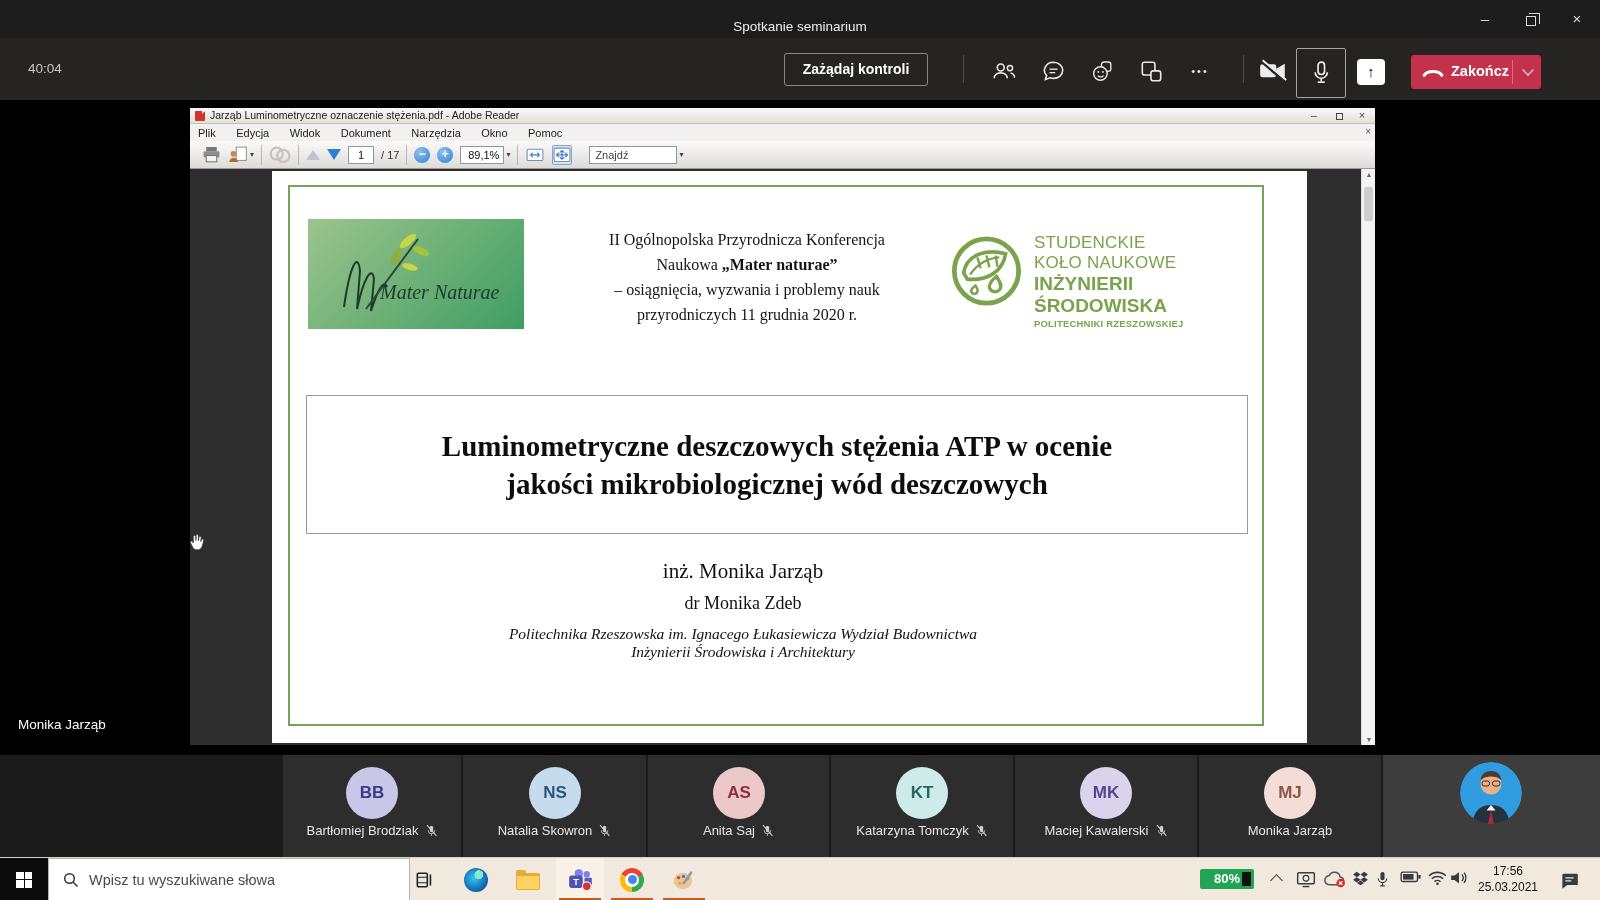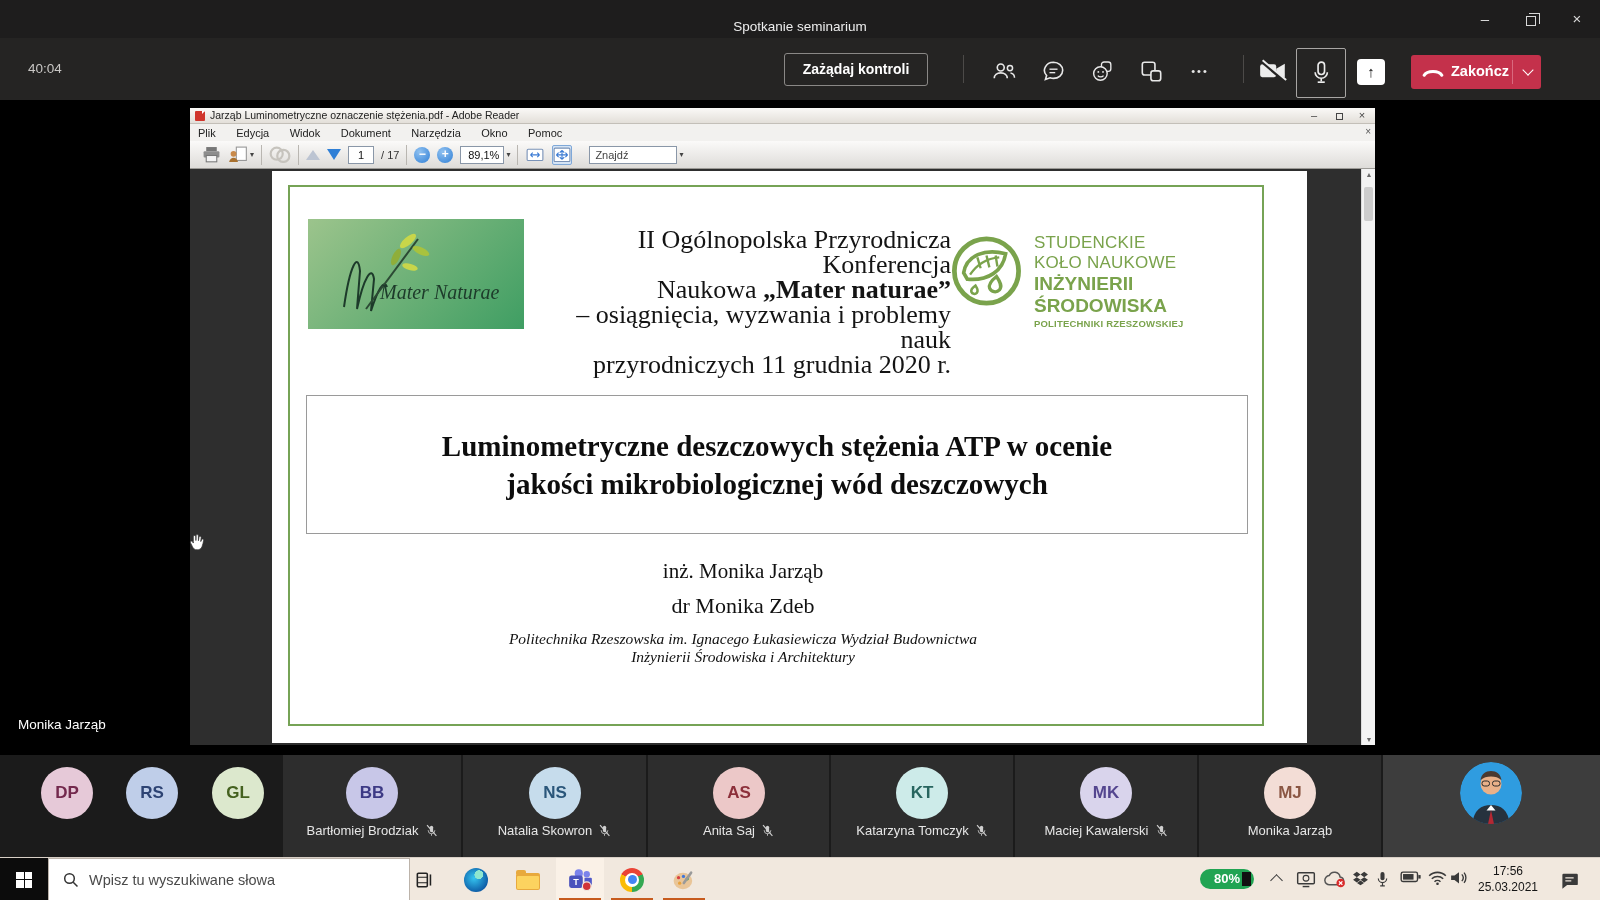--- a/index.html
+++ b/index.html
@@ -59,29 +59,29 @@
   .a-doc{position:absolute;top:61px;left:0;right:0;bottom:0;background:#2e2e2e}
   .page{position:absolute;left:82px;top:2px;width:1035px;height:572px;background:#fff}
   .a-scroll{position:absolute;right:0;top:0;bottom:0;width:14px;background:#f3f3f3;border-left:1px solid #dcdcdc}
   .scr-arrow{position:absolute;left:0;width:14px;text-align:center;font-size:7px;color:#6a6a6a}
   .scr-thumb{position:absolute;left:2px;top:18px;width:9px;height:34px;background:#cdcdcd;border-radius:2px}
 
   
   .slideframe{position:absolute;left:16px;top:14px;width:976px;height:541px;border:2px solid #76a356}
   .materlogo{position:absolute;left:18px;top:32px;width:216px;height:110px;background:linear-gradient(135deg,#9cc48c,#3f9e63)}
   .mater-text{position:absolute;left:72px;top:62px;font-family:"Liberation Serif",serif;font-style:italic;font-size:20px;color:#1d3a2a}
-  .conf{position:absolute;left:253px;top:40px;width:408px;text-align:right;font-family:"Liberation Serif",serif;font-size:26px;line-height:25px;color:#141414}
+  .conf{position:absolute;left:253px;top:40px;width:408px;text-align:center;font-family:"Liberation Serif",serif;font-size:16px;line-height:25px;color:#141414}
   .skn{position:absolute;left:660px;top:46px;display:flex;gap:11px;align-items:flex-start;color:#7aa34c}
   .skn-l1{font-size:17px;line-height:20px;letter-spacing:.2px}
   .skn-l3{font-size:19px;line-height:22px;font-weight:bold}
   .skn-l4{font-size:9.5px;line-height:14px;font-weight:bold;letter-spacing:.2px}
   .tbox{position:absolute;left:16px;top:208px;width:942px;height:139px;border:1px solid #9a9a9a;display:flex;flex-direction:column;align-items:center;justify-content:center;font-family:"Liberation Serif",serif;font-weight:bold;font-size:29px;line-height:38px;color:#0d0d0d;text-align:center}
   .authors{position:absolute;left:0;top:372px;width:100%;text-align:center;transform:translateX(-33px);font-family:"Liberation Serif",serif;color:#111}
   .auth1{font-size:21px;margin-bottom:9px}
-  .auth2{font-size:22px}
+  .auth2{font-size:18px}
   .affil{margin-top:11px;font-style:italic;font-size:15.5px;line-height:17.5px}
 
   
   .strip{position:absolute;top:755px;left:0;width:1600px;height:102px;background:#1b1b1b}
   .ptile{position:absolute;top:0;height:102px;background:#2d2d2d}
   .avatar{position:absolute;top:12px;width:52px;height:52px;border-radius:50%;text-align:center;line-height:52px;font-size:17px;font-weight:bold}
   .pname{position:absolute;top:66px;left:0;right:0;height:18px;display:flex;align-items:center;justify-content:center;gap:6px;color:#e6e6e6;font-size:13px}
   .vtile{position:absolute;top:0;left:1383px;width:217px;height:102px;background:#3d3d3d}
   .vphoto{position:absolute;left:77px;top:7px;width:62px;height:62px;border-radius:50%;overflow:hidden}
 
@@ -94,21 +94,21 @@
   .ttile{position:absolute;top:0;width:48px;height:43px;display:flex;align-items:center;justify-content:center}
   .ttile.active{background:#faf1e7}
   .underline{position:absolute;bottom:0;left:3px;right:3px;height:3px;background:#c75b1e}
   .edgeicon{width:24px;height:24px;border-radius:50%;background:radial-gradient(circle at 62% 28%,#8ee6cf 0 19%,rgba(0,0,0,0) 20%),radial-gradient(circle at 42% 42%,#35c5f0,#0c59a4 75%)}
   .folder{width:24px;height:17px;background:#e8a93d;border-radius:2px;position:relative;margin-top:3px}
   .folder:before{content:"";position:absolute;left:0;top:-3px;width:10px;height:4px;background:#e8a93d;border-radius:2px 2px 0 0}
   .folder:after{content:"";position:absolute;left:1px;top:3px;width:22px;height:13px;background:#fcd35f;border-radius:1px}
   .chrome{width:24px;height:24px;border-radius:50%;background:conic-gradient(from -60deg,#ea4335 0 120deg,#34a853 120deg 240deg,#fbbc05 240deg 360deg);position:relative}
   .chrome:before{content:"";position:absolute;left:5px;top:5px;width:14px;height:14px;border-radius:50%;background:#fff}
   .chrome:after{content:"";position:absolute;left:7.5px;top:7.5px;width:9px;height:9px;border-radius:50%;background:#4285f4}
-  .battbadge{position:absolute;left:1200px;top:11px;width:54px;height:20px;background:#21a453;border-radius:10px;color:#fff;font-weight:bold;font-size:13px;text-align:center;line-height:20px}
+  .battbadge{position:absolute;left:1200px;top:11px;width:54px;height:20px;background:#21a453;border-radius:2px;color:#fff;font-weight:bold;font-size:13px;text-align:center;line-height:20px}
   .battbadge:after{content:"";position:absolute;right:3px;top:3px;width:9px;height:14px;background:#111}
   .upchev{position:absolute;left:1272px;top:18px;width:9px;height:9px;border-left:1.6px solid #3a3a3a;border-top:1.6px solid #3a3a3a;transform:rotate(45deg)}
   .trayico{position:absolute;top:13px;display:flex;align-items:center;justify-content:center}
   .clock{position:absolute;left:1462px;top:5px;width:92px;text-align:center;font-size:12px;line-height:16px;color:#151515}
   .handcur{position:absolute;left:188px;top:432px}
 </style>
 </head>
 <body>
 
 <div class="root">
@@ -324,25 +324,20 @@
     </div>
 
     <span class="presenter">Monika Jarząb</span>
 
     <svg class="handcur" width="17" viewBox="0 0 16 20">
       <path d="M5 9V4.5a1.2 1.2 0 0 1 2.4 0V8l.2-4.5a1.1 1.1 0 0 1 2.2.1V8.2l.6-3.4a1 1 0 0 1 2 .3L12 9l.8-1.8a1 1 0 0 1 1.9.6c-.3 1.8-.8 4.6-1.6 6.2-.9 1.9-2.4 2.8-4.5 2.8-2.4 0-3.6-1.2-4.4-3L2.3 10a1.1 1.1 0 0 1 1.9-1l.8 1.4z" fill="#fff" stroke="#333" stroke-width=".7"></path>
     </svg>
   </div>
 
   <div class="strip">
-    <div class="ptile" style="left:0;width:283px;background:#1b1b1b">
-      <span class="avatar" style="left: 41px; background: rgb(230, 201, 216); color: rgb(115, 41, 77);"><span>DP</span></span>
-      <span class="avatar" style="left: 126px; background: rgb(191, 206, 233); color: rgb(45, 67, 115);"><span>RS</span></span>
-      <span class="avatar" style="left: 212px; background: rgb(220, 232, 205); color: rgb(68, 97, 31);"><span>GL</span></span>
-    </div>
 
     <div class="ptile" style="left:283px;width:178px">
       <span class="avatar" style="left: 63px; background: rgb(200, 199, 232); color: rgb(61, 58, 133);"><span>BB</span></span>
       <span class="pname">
           <span>Bartłomiej Brodziak</span>
           <svg width="13" viewBox="0 0 16 16">
             <path d="M8 2a2 2 0 0 1 2 2v4a2 2 0 0 1-4 0V4a2 2 0 0 1 2-2z" fill="#cfcfcf"></path>
             <path d="M4 7.5v.5a4 4 0 0 0 8 0v-.5M8 12v2.5" stroke="#cfcfcf" fill="none"></path>
             <path d="M2.5 1.5l11.5 13" stroke="#cfcfcf" stroke-width="1.4"></path>
           </svg>

